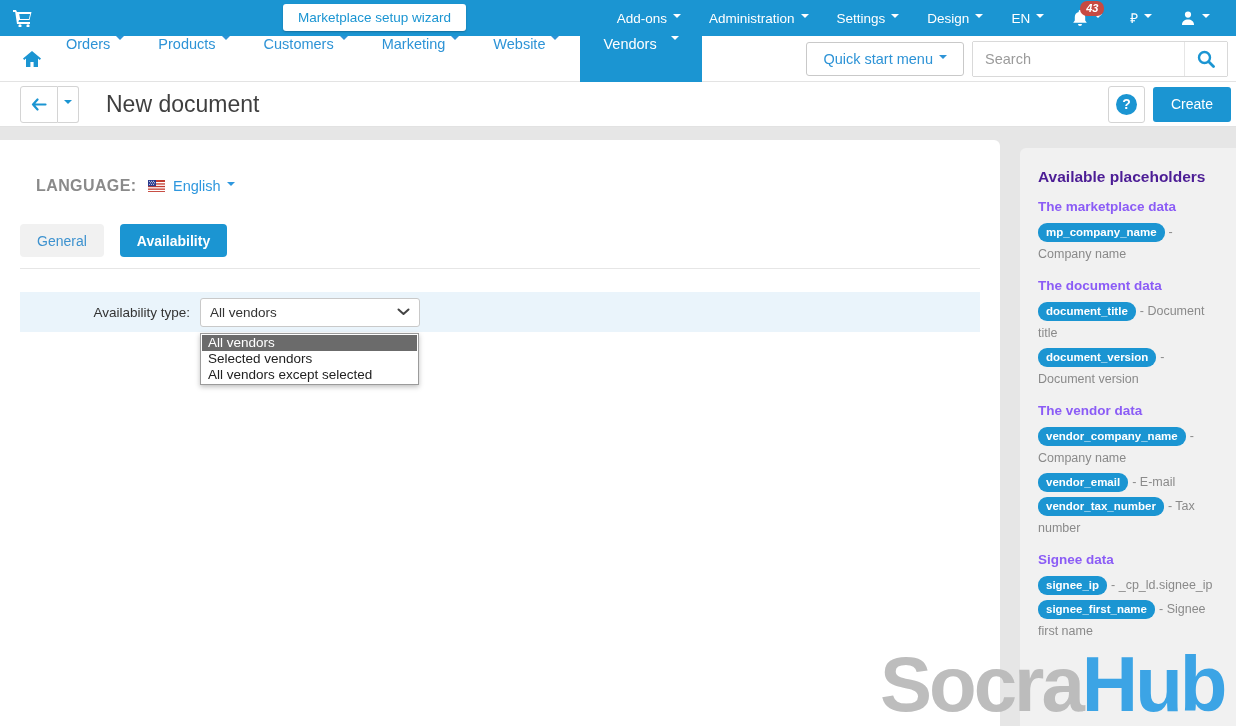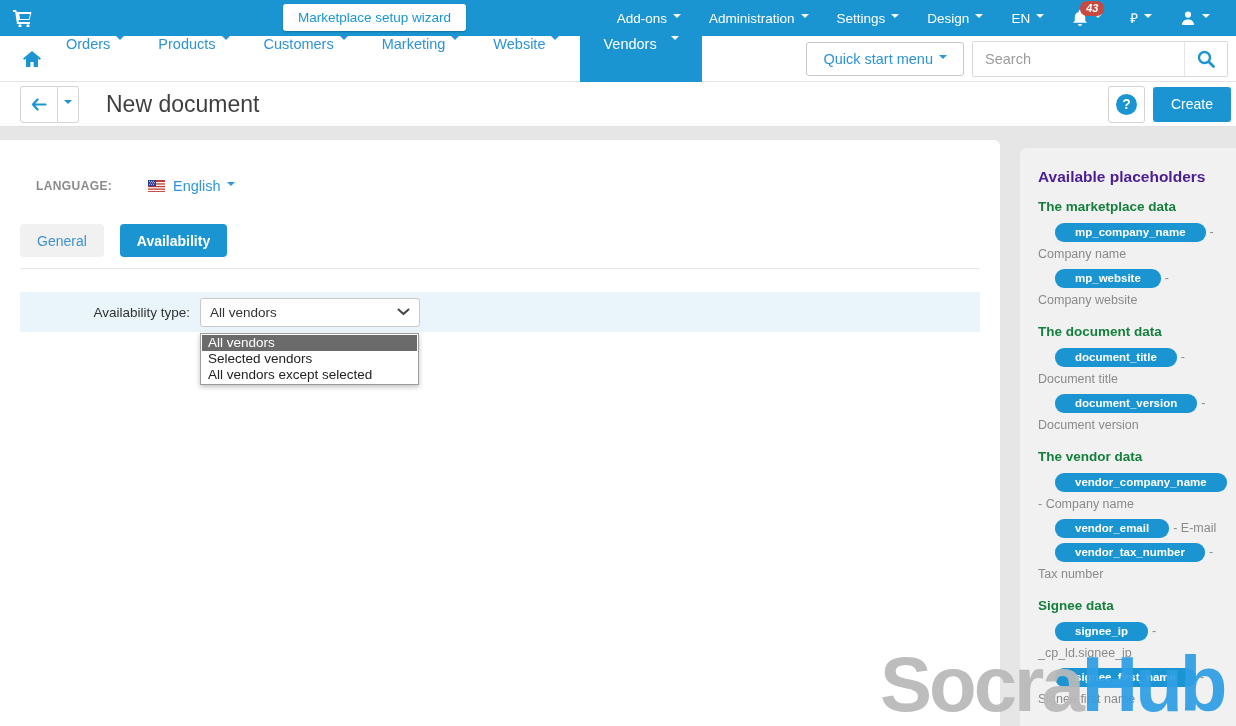--- a/index.html
+++ b/index.html
@@ -45,44 +45,44 @@
   .help-btn{ width:37px; height:37px; background:#fff; border:1px solid #d4d4d4; border-radius:3px; display:flex; align-items:center; justify-content:center; cursor:pointer;}
   .help-circle{ width:21px; height:21px; border-radius:50%; background:#1b95d2; color:#fff; font-size:14px; font-weight:bold; display:flex; align-items:center; justify-content:center;}
   .create-btn{ height:35px; padding:0 18px; background:#1b95d2; color:#fff; border:none; border-radius:3px; font-size:14px; font-family:inherit; cursor:pointer;}
 
   
   .main-panel{ position:absolute; left:0; top:140px; width:1000px; bottom:0; background:#fff; border-radius:0 6px 0 0; z-index:2;}
   .sidebar{ position:absolute; left:1020px; right:0; top:148px; bottom:0; background:#f1f1f1; border-radius:6px 0 0 0; padding:14px 16px 0 14px; z-index:2; overflow:hidden;}
 
   
   .lang-row{ position:absolute; top:32px; left:20px; height:28px; display:flex; align-items:center;}
-  .lang-label{ width:128px; font-size:12px; font-weight:bold; color:#8a8a8a; letter-spacing:.4px;padding-left:16px;}
+  .lang-label{ width:128px; font-size:16px; font-weight:bold; color:#8a8a8a; letter-spacing:.4px;padding-left:16px;}
   .flag{ display:inline-block; margin-right:8px; line-height:0;}
   .lang-link{ color:#2e97de; font-size:14.5px; text-decoration:none; display:flex; align-items:center; cursor:pointer;}
 
   .tabs{ position:absolute; top:84px; left:20px; display:flex; gap:16px;}
   .tab{ height:33px; padding:0 17px; border:none; border-radius:4px; font-size:14px; font-family:inherit; display:flex; align-items:center; cursor:pointer;}
   .tab.inactive{ background:#f1f1f1; color:#3d92cf;}
   .tab.active{ background:#1b95d2; color:#fff; font-weight:bold;}
 
   .divider{ position:absolute; top:128px; left:20px; width:960px; border-top:1px solid #e6e6e6;}
 
   .form-row{ position:absolute; top:152px; left:20px; width:960px; height:40px; background:#eaf4fb; display:flex; align-items:center;}
   .form-label{ width:170px; text-align:right; margin-right:10px; font-size:13.5px; color:#333;}
   .select{ width:220px; height:29px; background:#fff; border:1px solid #c9c9c9; border-radius:3px; display:flex; align-items:center; justify-content:space-between; padding:0 9px; font-size:13.5px; color:#333; cursor:pointer;}
 
   .dropdown{ position:absolute; top:193px; left:200px; width:219px; background:#fff; border:1px solid #9b9b9b; box-shadow:0 2px 5px rgba(0,0,0,.25); padding:1px; z-index:20;}
   .option{ font-size:13.5px; line-height:16px; padding:0 6px; color:#222; cursor:pointer; white-space:nowrap;}
   .option.selected{ background:#6b6b6b; color:#fff;}
 
   
   .sb-title{ font-size:15.5px; font-weight:bold; color:#4c1d95; margin:6px 0 2px 4px;}
-  .sb-heading{ font-size:13.5px; font-weight:bold; color:#15803d; margin:13px 0 7px 4px;}
+  .sb-heading{ font-size:13.5px; font-weight:bold; color:#8b5cf6; margin:13px 0 7px 4px;}
   .sb-item{ font-size:12.5px; color:#8a8a8a; line-height:22px; margin:0 0 2px 4px;}
-  .ph-badge{ display:inline-block; background:#1b95d2; color:#fff; font-weight:bold; font-size:11.5px; padding:2px 20px 3px; border-radius:9px; margin-right:4px; line-height:14px;margin-left:17px;}
+  .ph-badge{ display:inline-block; background:#1b95d2; color:#fff; font-weight:bold; font-size:11.5px; padding:2px 8px 3px; border-radius:9px; margin-right:4px; line-height:14px;}
 
   
   .watermark{ position:absolute; left:880px; top:645px; font-size:78px; font-weight:bold; letter-spacing:-3px; line-height:1; z-index:60; opacity:.93; pointer-events:none;}
   .wm-grey{ color:#b9b9b9; }
   .wm-blue{ color:#2f9fe5; }
 </style>
 </head>
 <body>
 
 <div class="topbar">
@@ -254,21 +254,20 @@
     <div class="option">Selected vendors</div>
     <div class="option">All vendors except selected</div>
   </div>
 </div>
 
 <div class="sidebar">
   <div class="sb-title">Available placeholders</div>
 
   <div class="sb-heading">The marketplace data</div>
   <div class="sb-item"><span class="ph-badge">mp_company_name</span><span>- Company name</span></div>
-  <div class="sb-item"><span class="ph-badge">mp_website</span><span>- Company website</span></div>
 
   <div class="sb-heading">The document data</div>
   <div class="sb-item"><span class="ph-badge">document_title</span><span>- Document title</span></div>
   <div class="sb-item"><span class="ph-badge">document_version</span><span>- Document version</span></div>
 
   <div class="sb-heading">The vendor data</div>
   <div class="sb-item"><span class="ph-badge">vendor_company_name</span><span>- Company name</span></div>
   <div class="sb-item"><span class="ph-badge">vendor_email</span><span>- E-mail</span></div>
   <div class="sb-item"><span class="ph-badge">vendor_tax_number</span><span>- Tax number</span></div>
 

